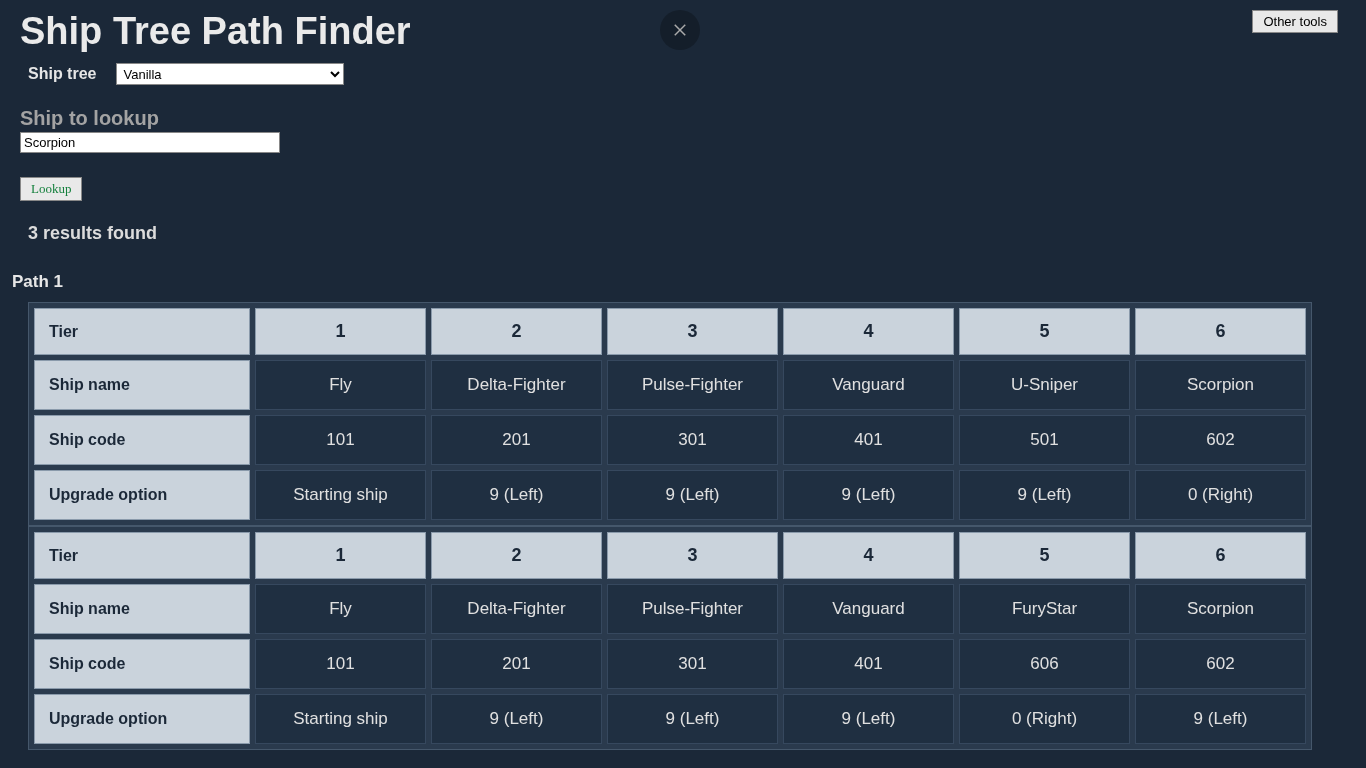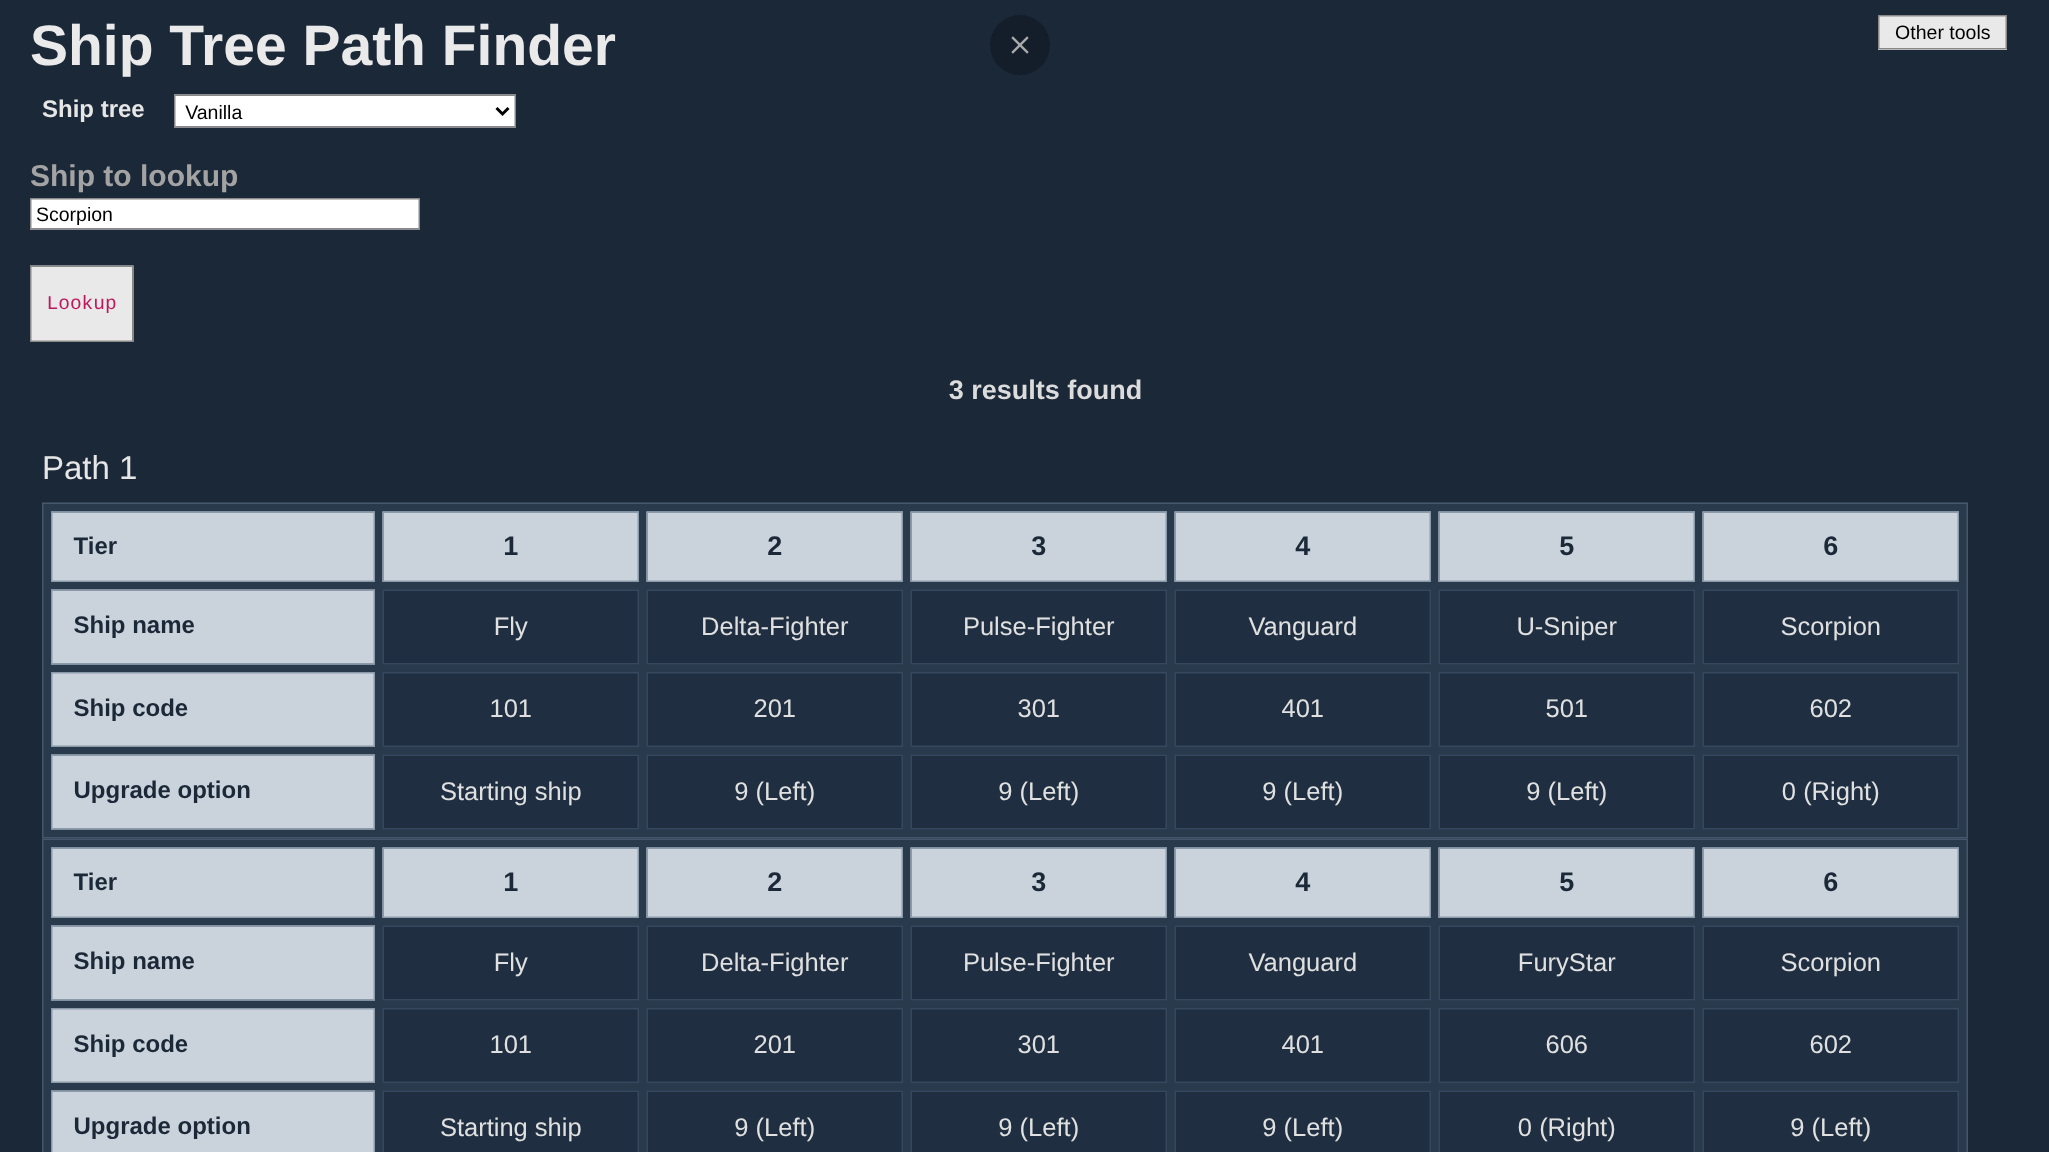--- a/index.html
+++ b/index.html
@@ -104,38 +104,37 @@
       font-family: Arial, sans-serif;
       padding: 2px 3px;
       background: #fff;
       color: #000;
       border: 1px solid #888;
     }
     .lookup-btn {
       display: inline-block;
       margin-top: 24px;
       background: #e9e9e9;
-      color: #be185d;
-      border: 1px solid #888;
-      padding: 17px 10px;
-      font-size: 13px;
-      font-family: Liberation Mono, monospace;
+      color: #15803d;
+      border: 1px solid #888;
+      padding: 3px 10px;
+      font-size: 13px;
+      font-family: Liberation Serif, serif;
       cursor: pointer;
     }
     .results-count {
       font-weight: bold;
       font-size: 18px;
       margin: 22px 0 0 28px;
       color: #dcdcdc;
-      text-align: center;
     }
     .path-heading {
-      font-weight: normal;
-      font-size: 22px;
-      margin: 28px 0 10px 28px;
+      font-weight: bold;
+      font-size: 17px;
+      margin: 28px 0 10px 12px;
       color: #e6e6e6;
     }
     table.path-table {
       margin: 0 0 0 28px;
       border-collapse: separate;
       border-spacing: 5px;
       background: #2a3a4d;
       width: 1284px;
       table-layout: fixed;
       border: 1px solid #45576b;

